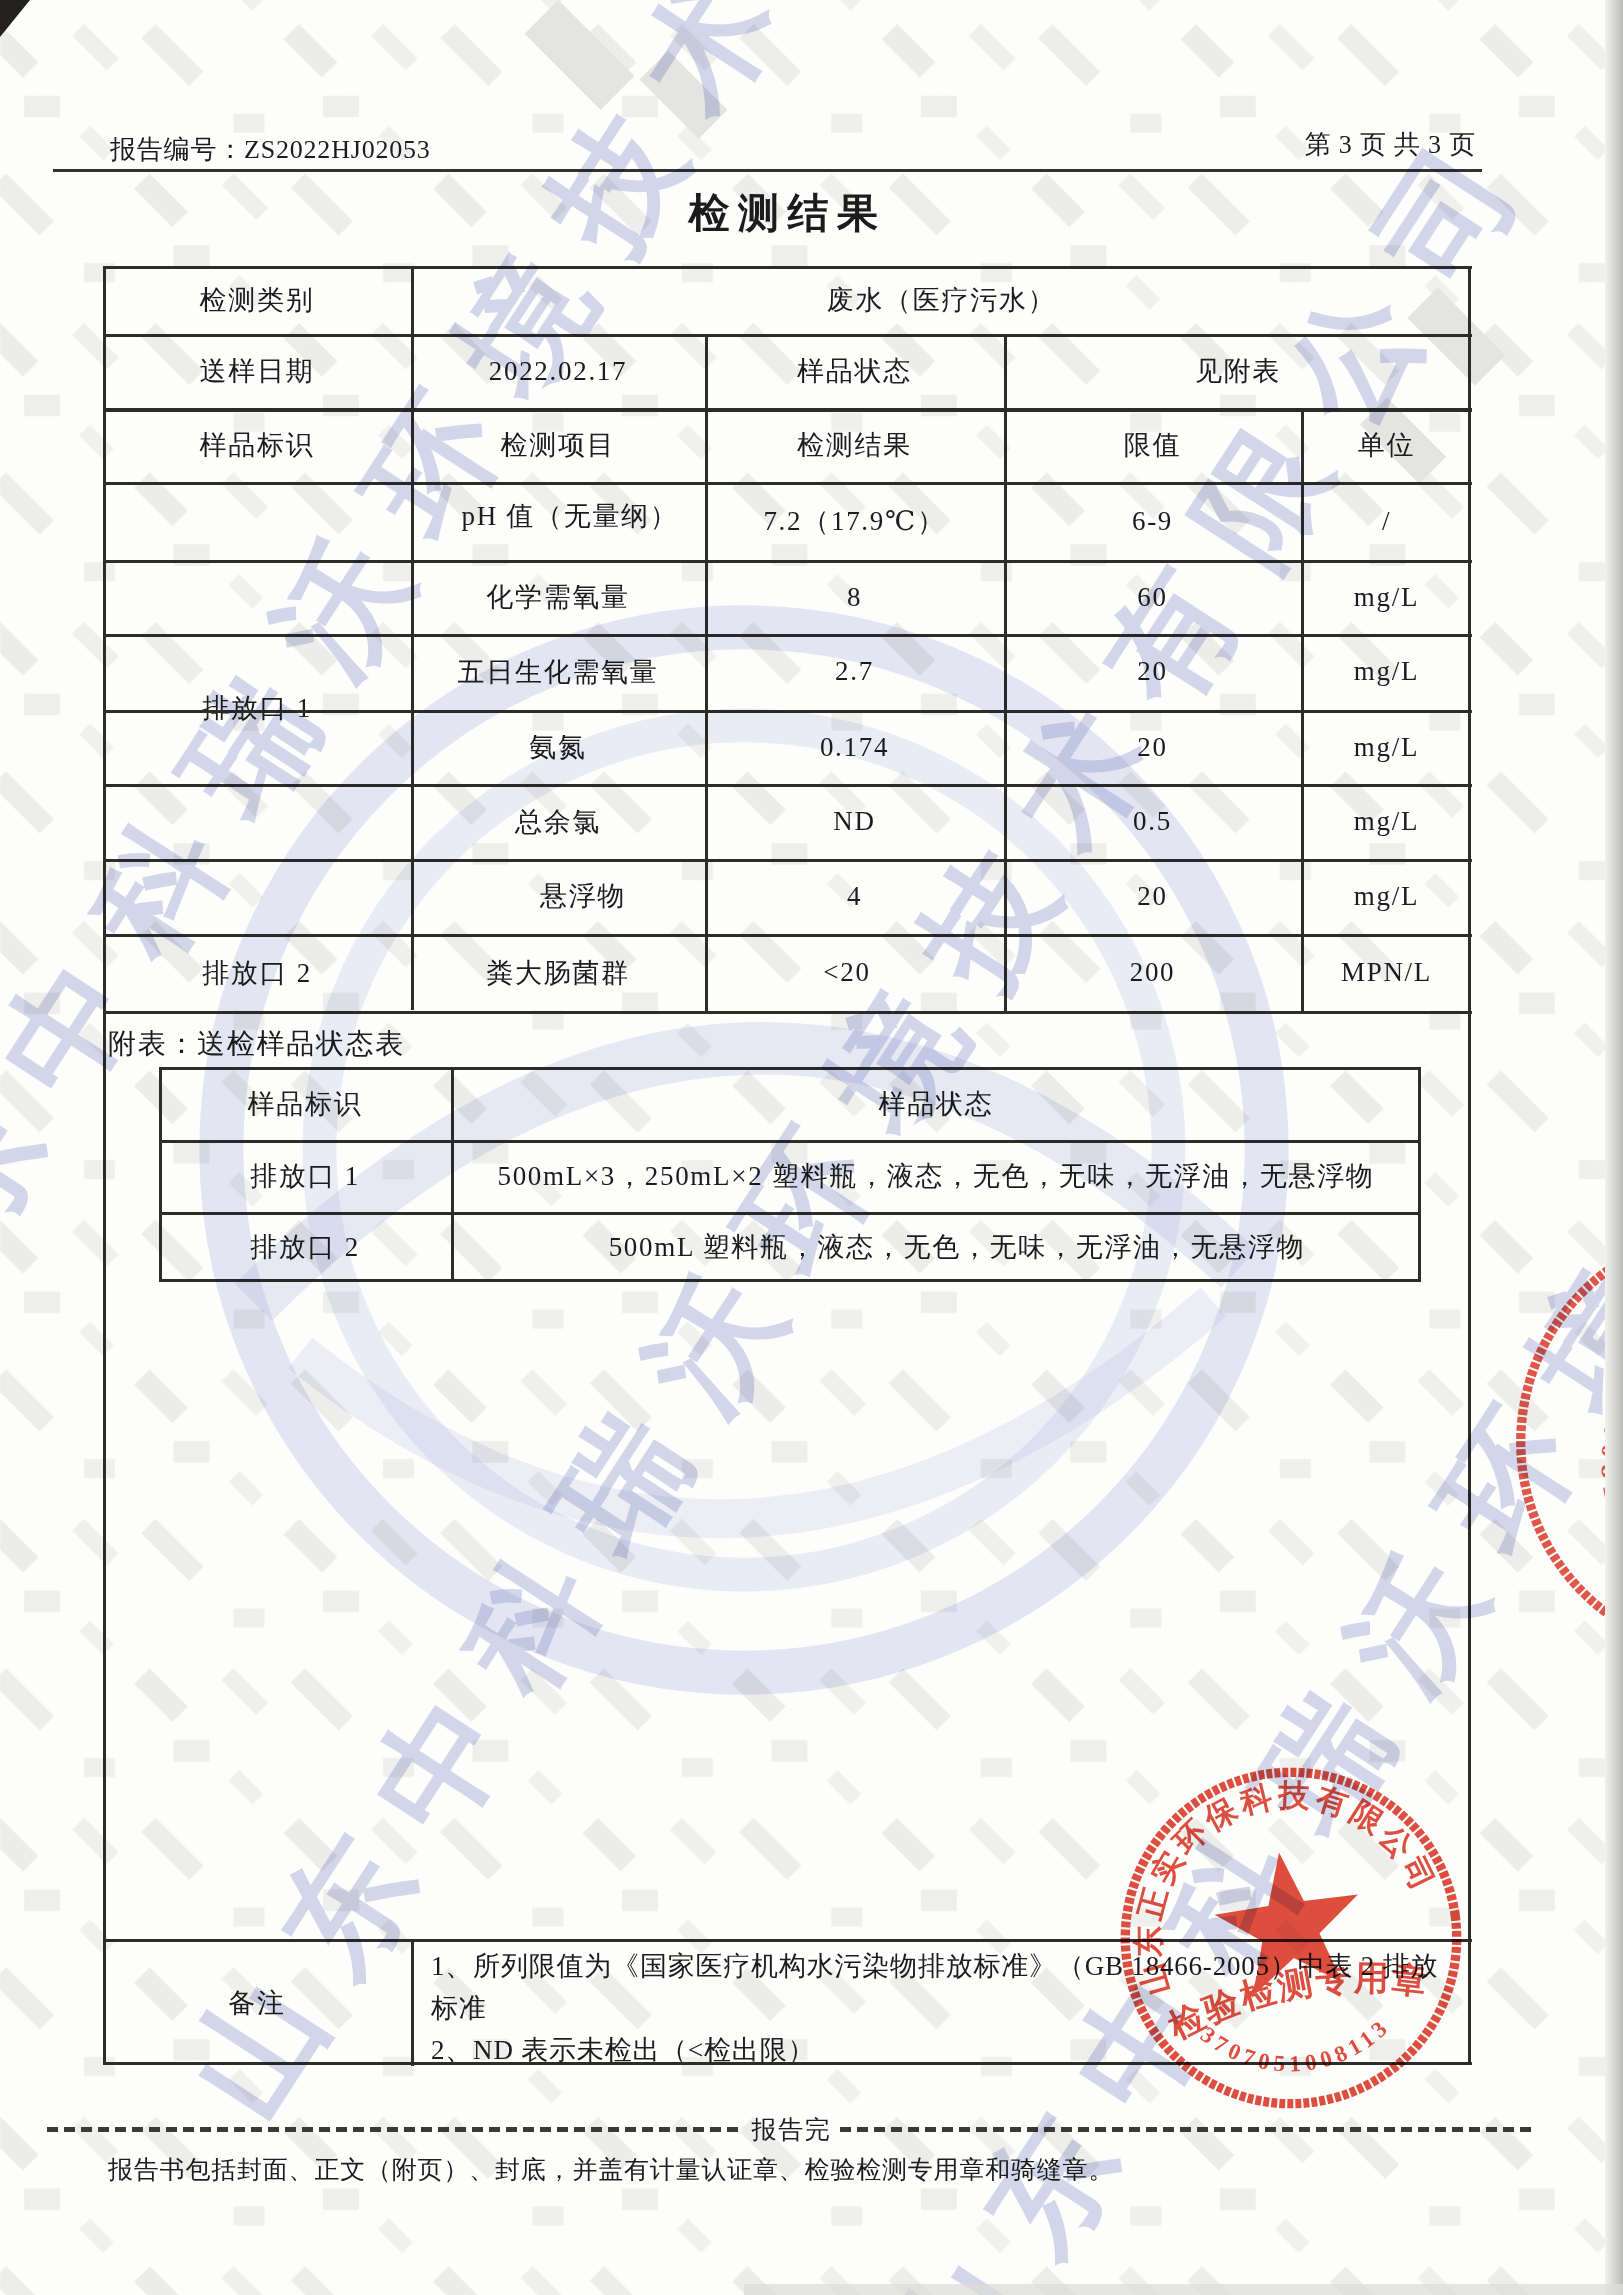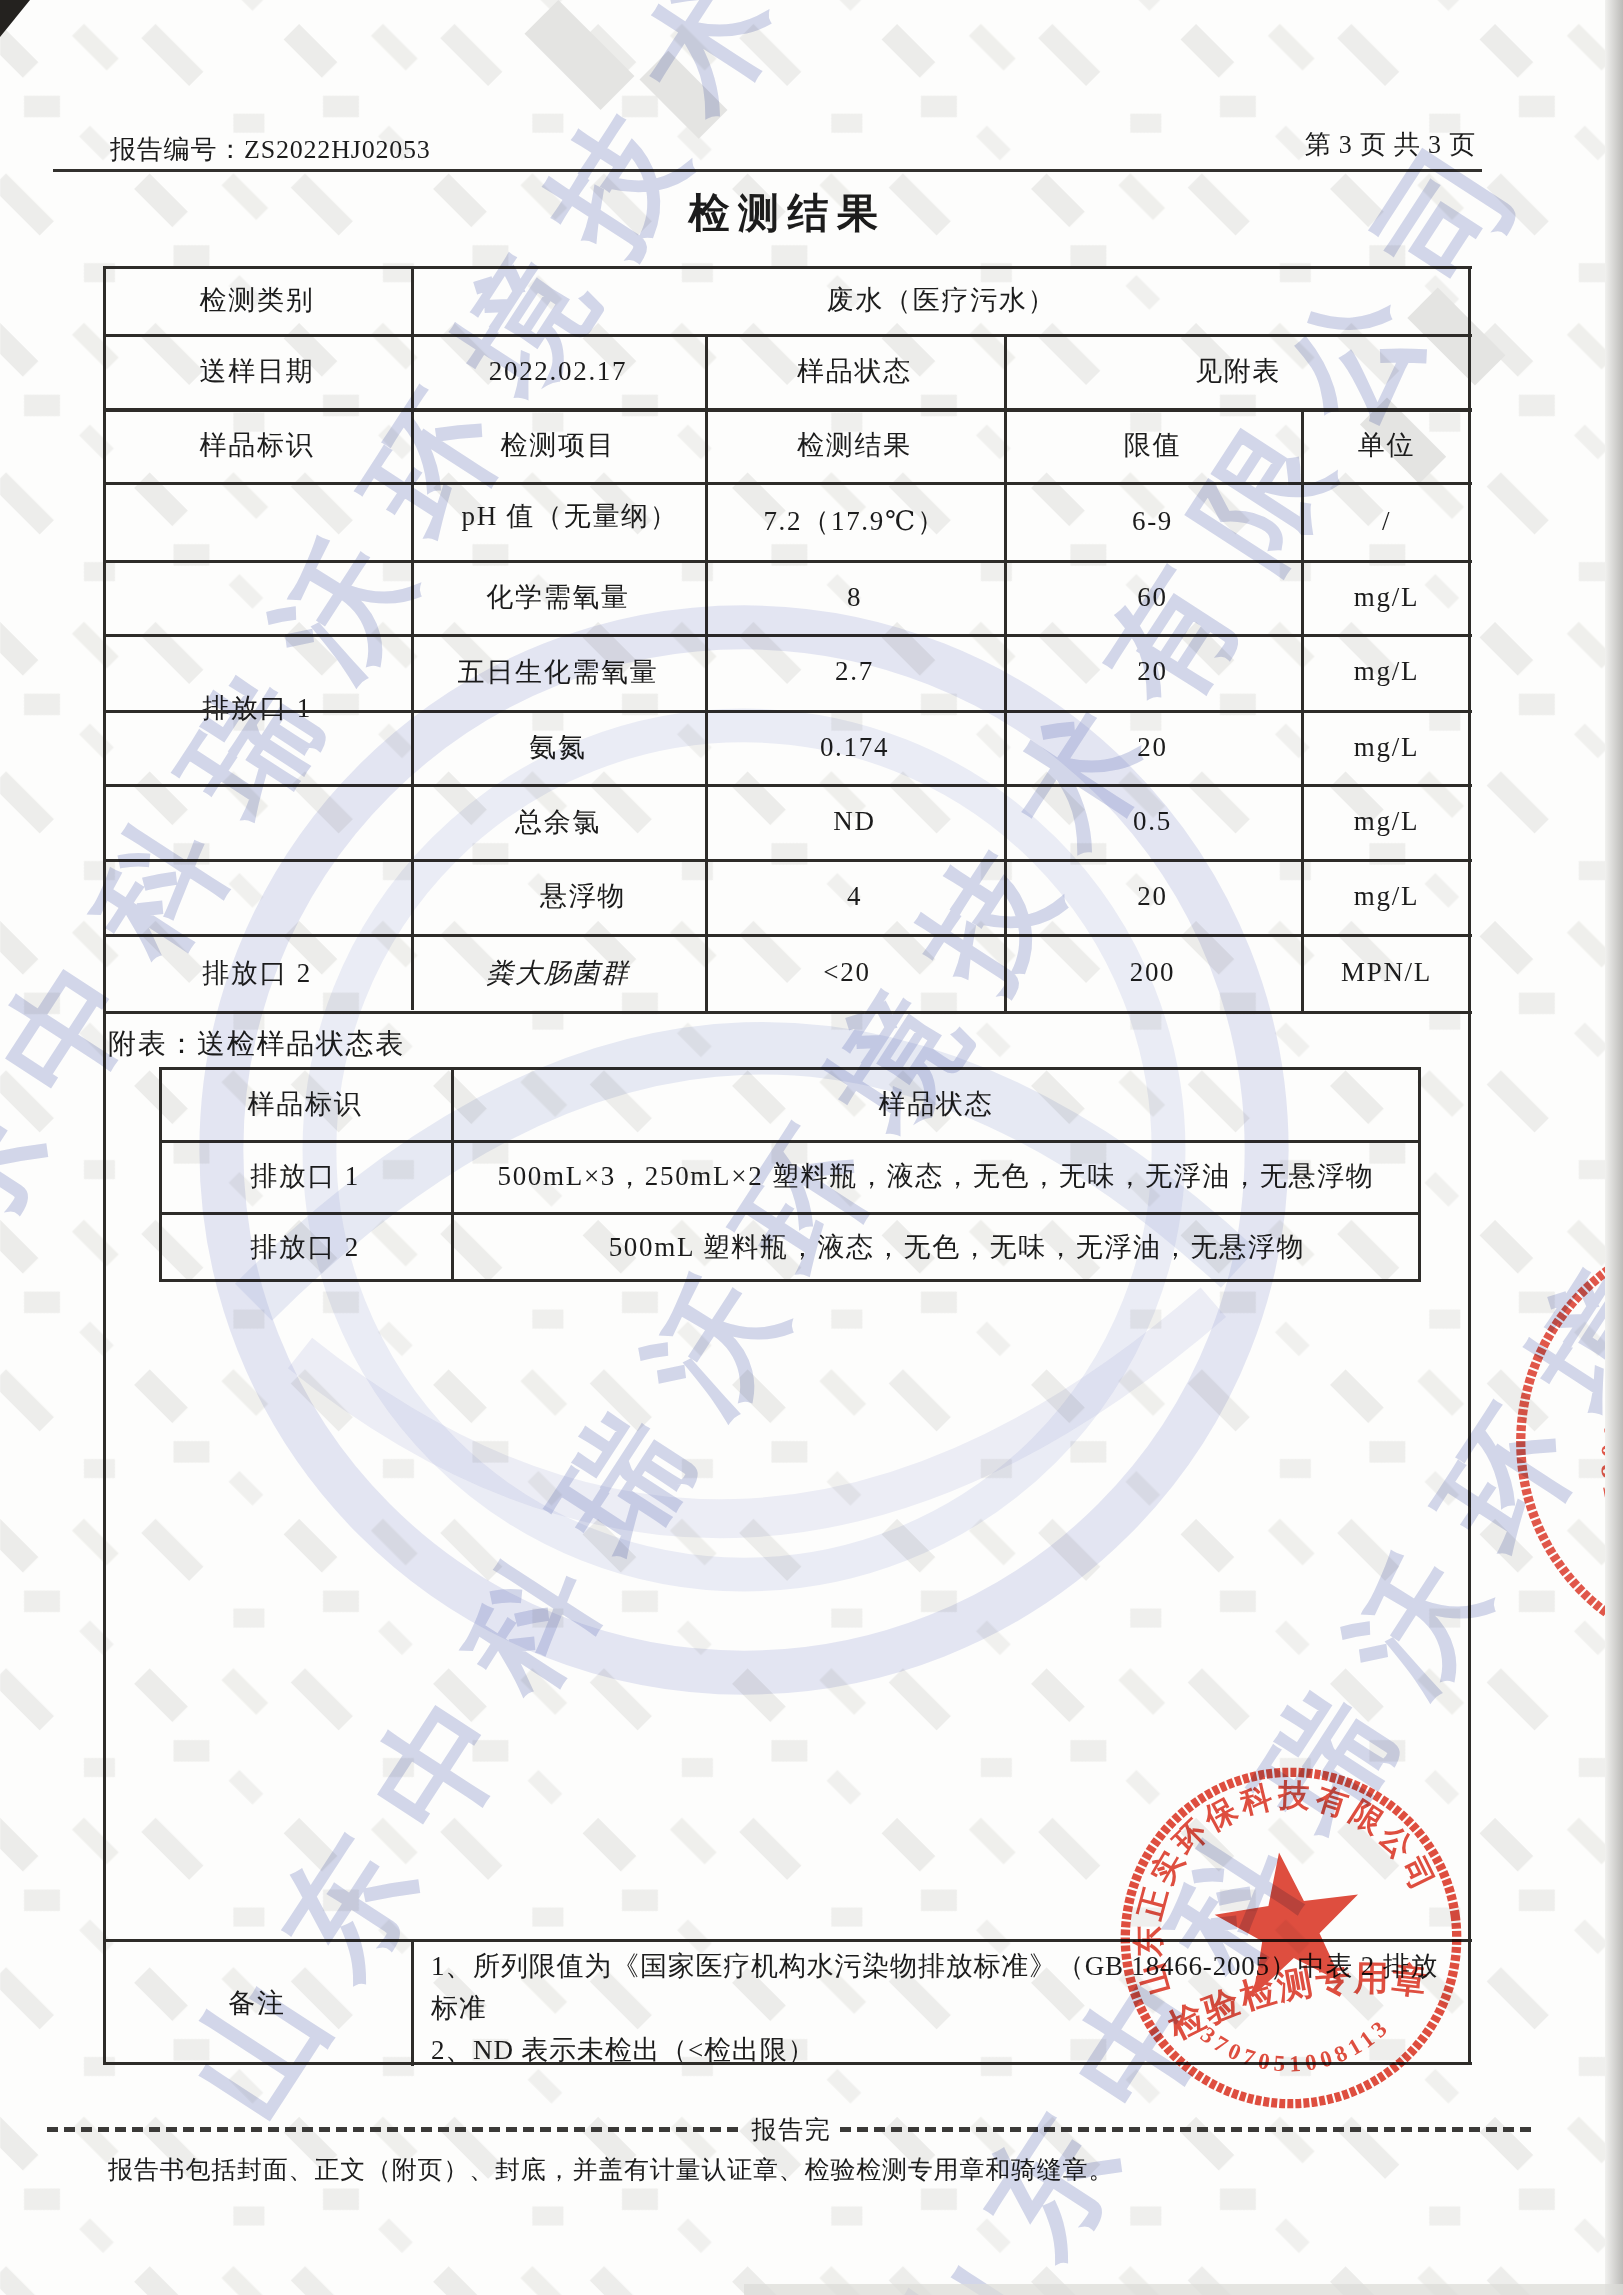--- a/index.html
+++ b/index.html
@@ -117,21 +117,21 @@
 <div class="cell" style="left:705px;top:784px;width:299px;height:75px;">ND</div>
 <div class="cell" style="left:1004px;top:784px;width:297px;height:75px;">0.5</div>
 <div class="cell" style="left:1301px;top:784px;width:171px;height:75px;">mg/L</div>
 
 <div class="cell" style="left:411px;top:859px;width:294px;height:74px;padding-left:25px;">悬浮物</div>
 <div class="cell" style="left:705px;top:859px;width:299px;height:74px;">4</div>
 <div class="cell" style="left:1004px;top:859px;width:297px;height:74px;">20</div>
 <div class="cell" style="left:1301px;top:859px;width:171px;height:74px;">mg/L</div>
 
 <div class="cell" style="left:103px;top:934px;width:308px;height:77px;">排放口 2</div>
-<div class="cell" style="left:411px;top:934px;width:294px;height:77px;font-style:italic;">粪大肠菌群</div>
+<div class="cell" style="left:411px;top:934px;width:294px;height:77px;">粪大肠菌群</div>
 <div class="cell" style="left:705px;top:934px;width:284px;height:77px;">&lt;20</div>
 <div class="cell" style="left:1004px;top:934px;width:297px;height:77px;">200</div>
 <div class="cell" style="left:1301px;top:934px;width:171px;height:77px;">MPN/L</div>
 
 <div class="abs" style="left:108px;top:1025px;font-size:28px;letter-spacing:1.7px;">附表：送检样品状态表</div>
 
 <div class="cell" style="left:159px;top:1067px;width:292px;height:73px;">样品标识</div>
 <div class="cell" style="left:451px;top:1067px;width:970px;height:73px;">样品状态</div>
 <div class="cell" style="left:159px;top:1140px;width:292px;height:72px;">排放口 1</div>
 <div class="cell" style="left:451px;top:1140px;width:970px;height:72px;">500mL×3，250mL×2 塑料瓶，液态，无色，无味，无浮油，无悬浮物</div>

